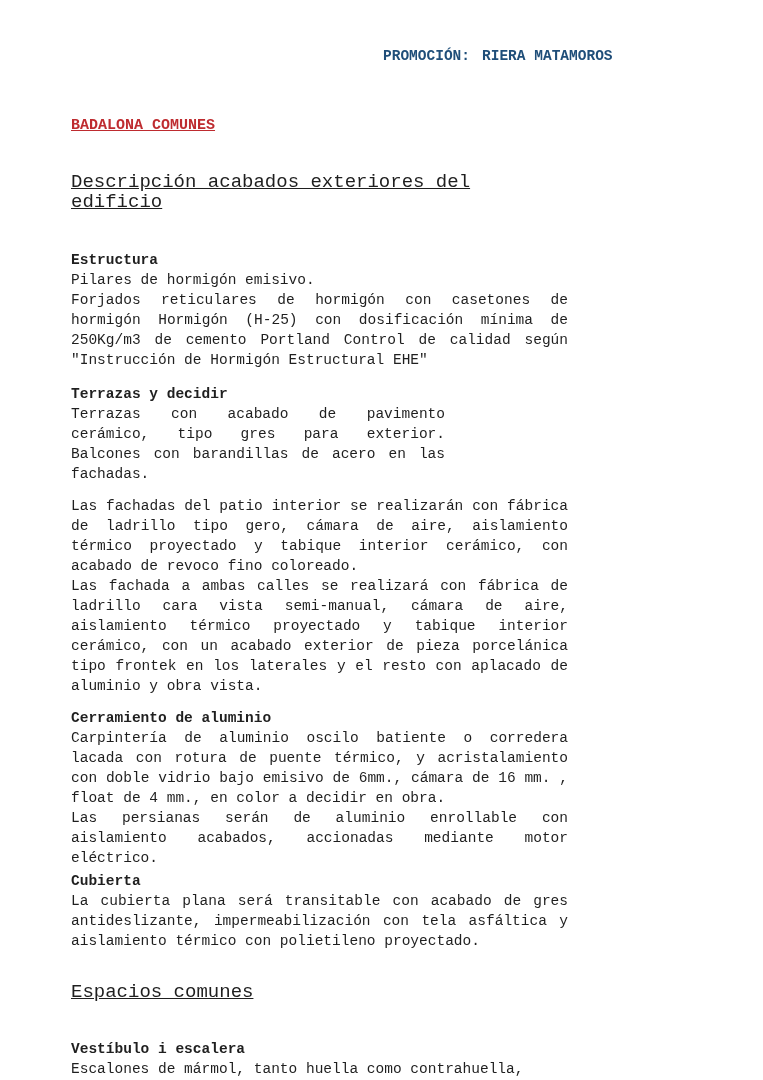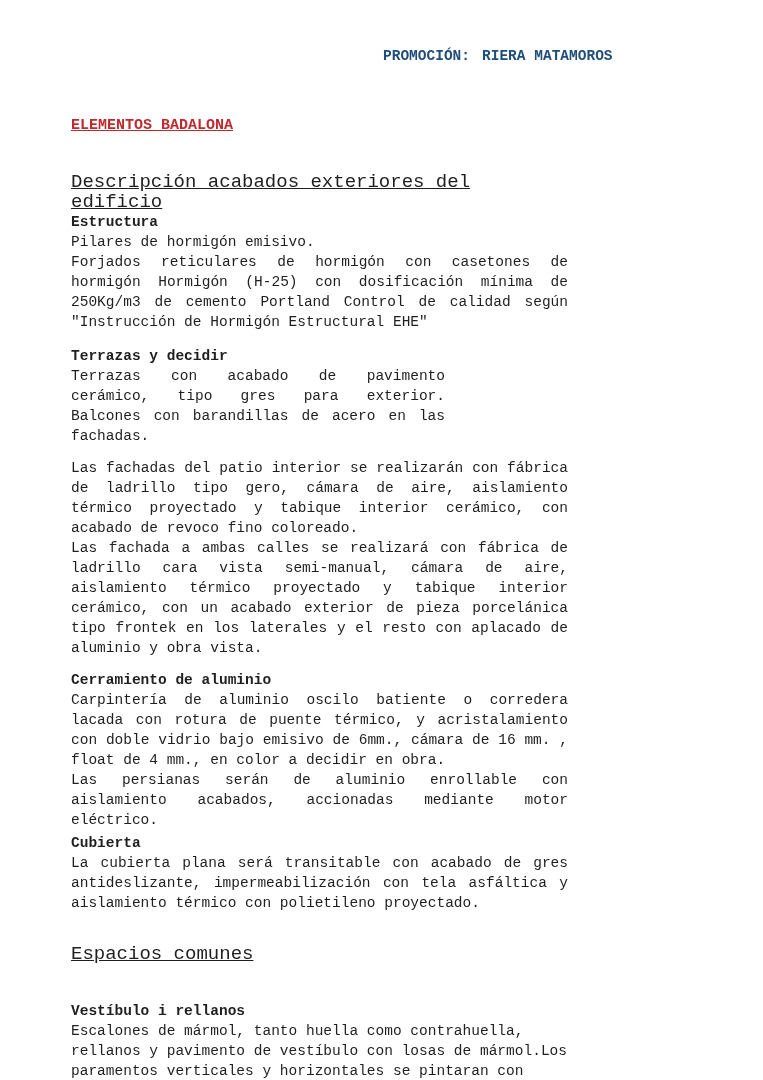--- a/index.html
+++ b/index.html
@@ -35,21 +35,21 @@
     font-weight: bold;
     text-decoration: underline;
     font-size: 15px;
   }
   .doc-subtitle {
     margin-top: 36px;
     text-decoration: underline;
     font-size: 19px;
   }
   .section { margin: 0; }
-  .sec-estructura  { }
+  .sec-estructura  { margin-top: 38px; }
   .sec-terrazas    { margin-top: 14px; }
   .sec-fachadas    { margin-top: 12px; }
   .sec-cerramiento { margin-top: 12px; }
   .sec-cubierta    { margin-top: 3px; }
   .sec-vestibulo   { margin-top: 37px; }
   .section h3 {
     margin: 0;
     font-size: 14.5px;
     font-weight: bold;
     line-height: 20px;
@@ -67,21 +67,21 @@
     font-size: 19px;
   }
 </style>
 </head>
 <body>
 
 <div class="page">
 
   <div class="doc-header"><span>PROMOCIÓN:</span><span class="val">RIERA MATAMOROS,  BADALONA</span></div>
 
-  <div class="doc-title">ELEMENTOS BADALONA</div>
+  <div class="doc-title">BADALONA COMUNES</div>
 
   <div class="doc-subtitle">Descripción acabados exteriores del edificio</div>
 
   <div class="section sec-estructura">
     <h3>Estructura</h3>
     <p>Pilares de hormigón emisivo.</p>
     <p class="just">Forjados reticulares de hormigón con casetones de hormigón Hormigón (H-25) con dosificación mínima de 250Kg/m3 de cemento Portland Control de calidad según "Instrucción de Hormigón Estructural EHE"</p>
   </div>
 
   <div class="section sec-terrazas">
@@ -101,17 +101,17 @@
   </div>
 
   <div class="section sec-cubierta">
     <h3>Cubierta</h3>
     <p class="just">La cubierta plana será transitable con acabado de gres antideslizante, impermeabilización con tela asfáltica y aislamiento térmico con polietileno  proyectado.</p>
   </div>
 
   <div class="subheading2">Espacios comunes</div>
 
   <div class="section sec-vestibulo">
-    <h3>Vestíbulo i rellanos</h3>
+    <h3>Vestíbulo i escalera</h3>
     <p class="vest-body">Escalones de mármol, tanto huella como contrahuella, rellanos y pavimento de vestíbulo con losas de mármol.Los paramentos verticales y horizontales se pintaran con pintura plástica de primera calidad.</p>
   </div>
 
 </div>
 
 </body></html>

